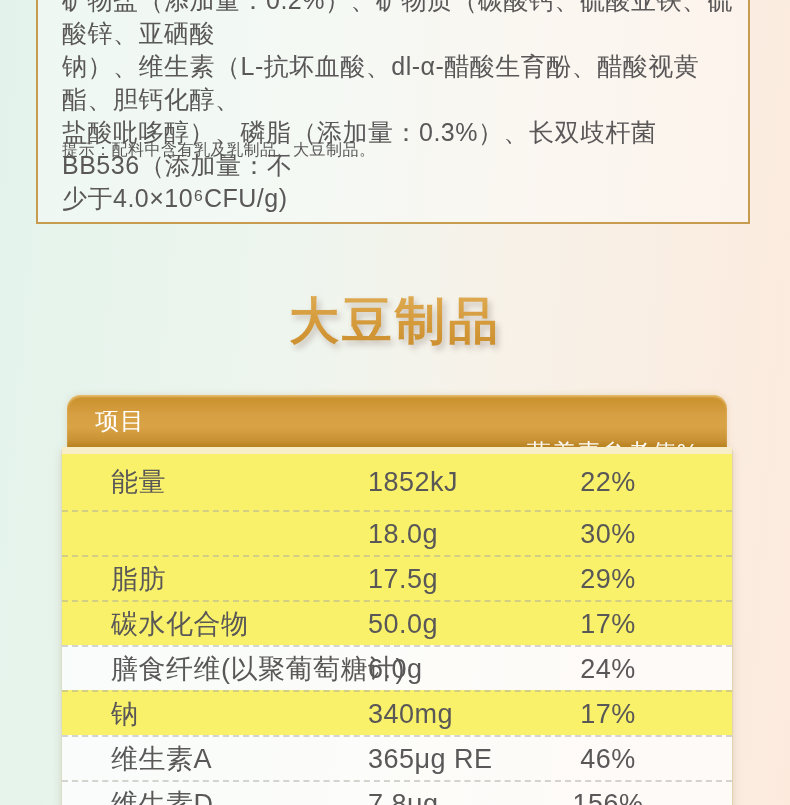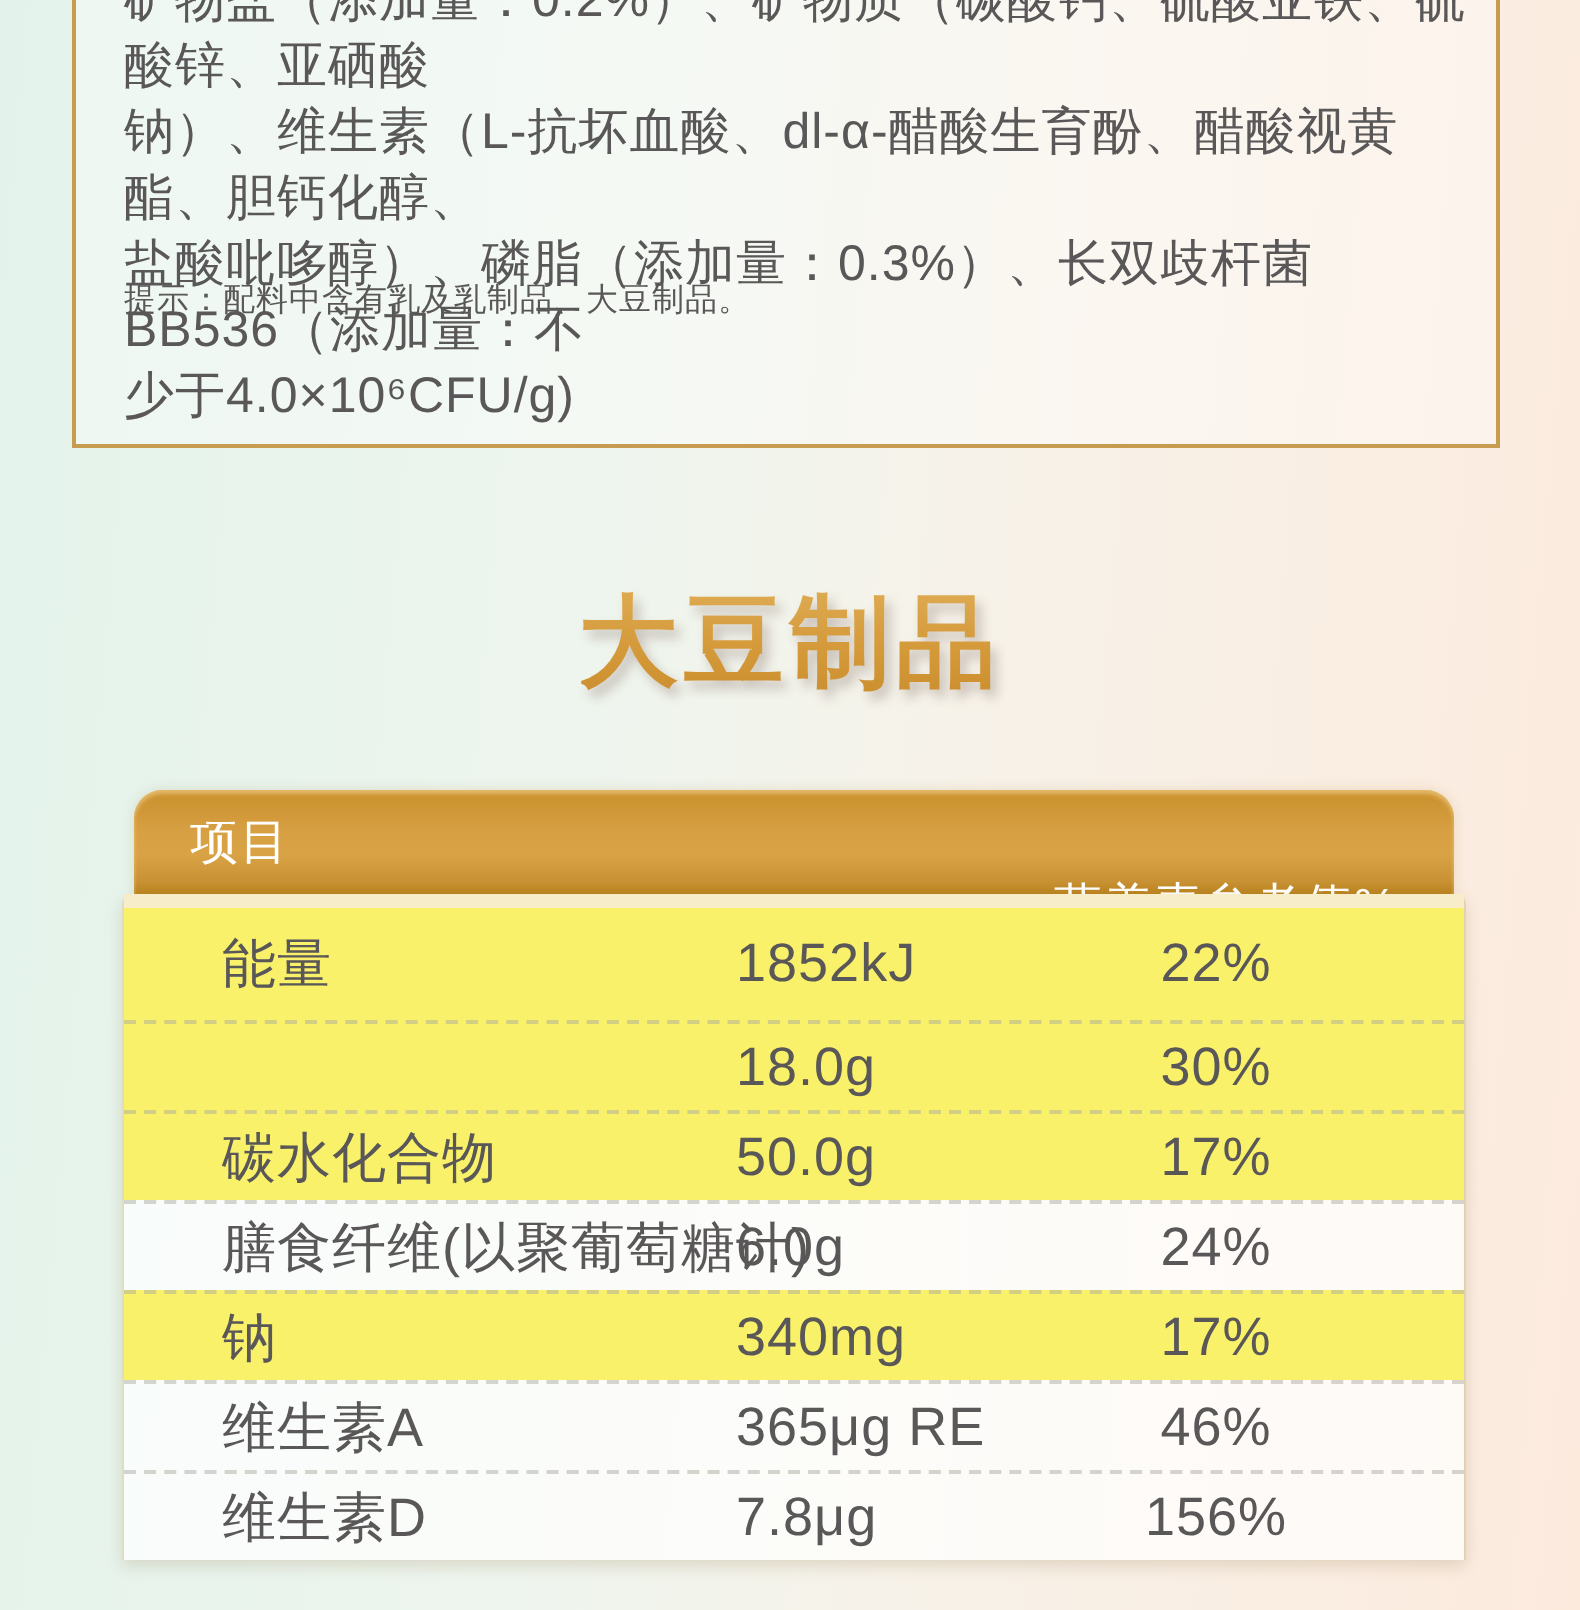--- a/index.html
+++ b/index.html
@@ -91,20 +91,25 @@
       <div class="trow yellow">
         <span class="c1">能量</span>
         <span class="c2">1852kJ</span>
         <span class="c3">22%</span>
       </div>
       <div class="trow yellow">
         <span class="c2">18.0g</span>
         <span class="c3">30%</span>
       </div>
       <div class="trow yellow">
+        <span class="c1">脂肪</span>
+        <span class="c2">17.5g</span>
+        <span class="c3">29%</span>
+      </div>
+      <div class="trow yellow">
         <span class="c1">碳水化合物</span>
         <span class="c2">50.0g</span>
         <span class="c3">17%</span>
       </div>
       <div class="trow light">
         <span class="c1">膳食纤维(以聚葡萄糖计)</span>
         <span class="c2">6.0g</span>
         <span class="c3">24%</span>
       </div>
       <div class="trow yellow">

